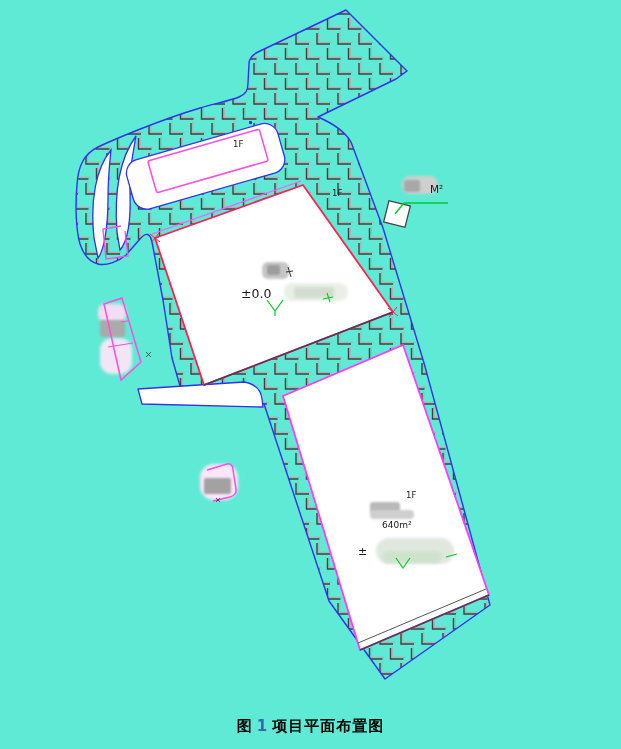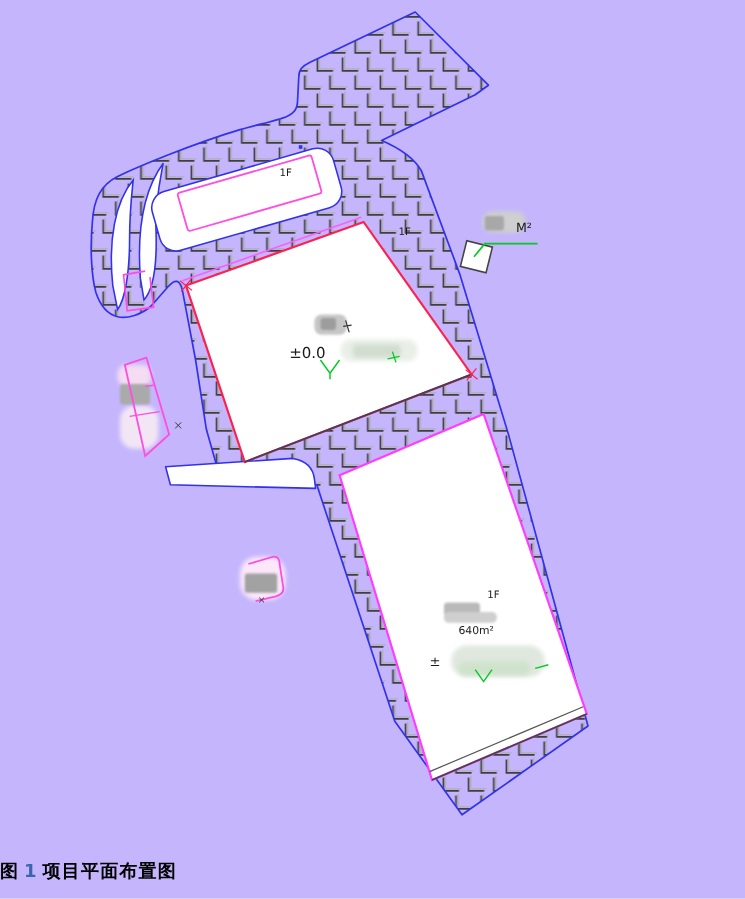--- a/index.html
+++ b/index.html
@@ -1,19 +1,19 @@
 <!DOCTYPE html>
 <html><head>
 <meta charset="utf-8">
 <style>
   html,body{margin:0;padding:0;background:#fff;}
-  .page{position:relative;width:621px;height:749px;background:#c4b5fd;overflow:hidden;
+  .page{position:relative;width:621px;height:749px;background:#5eead4;overflow:hidden;
         font-family:"DejaVu Sans",sans-serif;}
   svg{position:absolute;left:0;top:0;}
-  .caption{position:absolute;left:0;top:717px;width:100%;
+  .caption{position:absolute;left:0;top:717px;width:100%;text-align:center;
            font-family:"DejaVu Sans",sans-serif;font-size:15px;font-weight:bold;color:#000;
            letter-spacing:1px;}
   .caption .fignum{color:#3a66b0;padding:0 4px;}
   text{font-family:"DejaVu Sans",sans-serif;fill:#1a1a1a;}
   .t8{font-size:8.5px;} .t9{font-size:9px;} .t10{font-size:10.5px;} .t12{font-size:12.5px;} .t11{font-size:11px;}
 </style>
 </head>
 <body>
 
 <div class="page">

